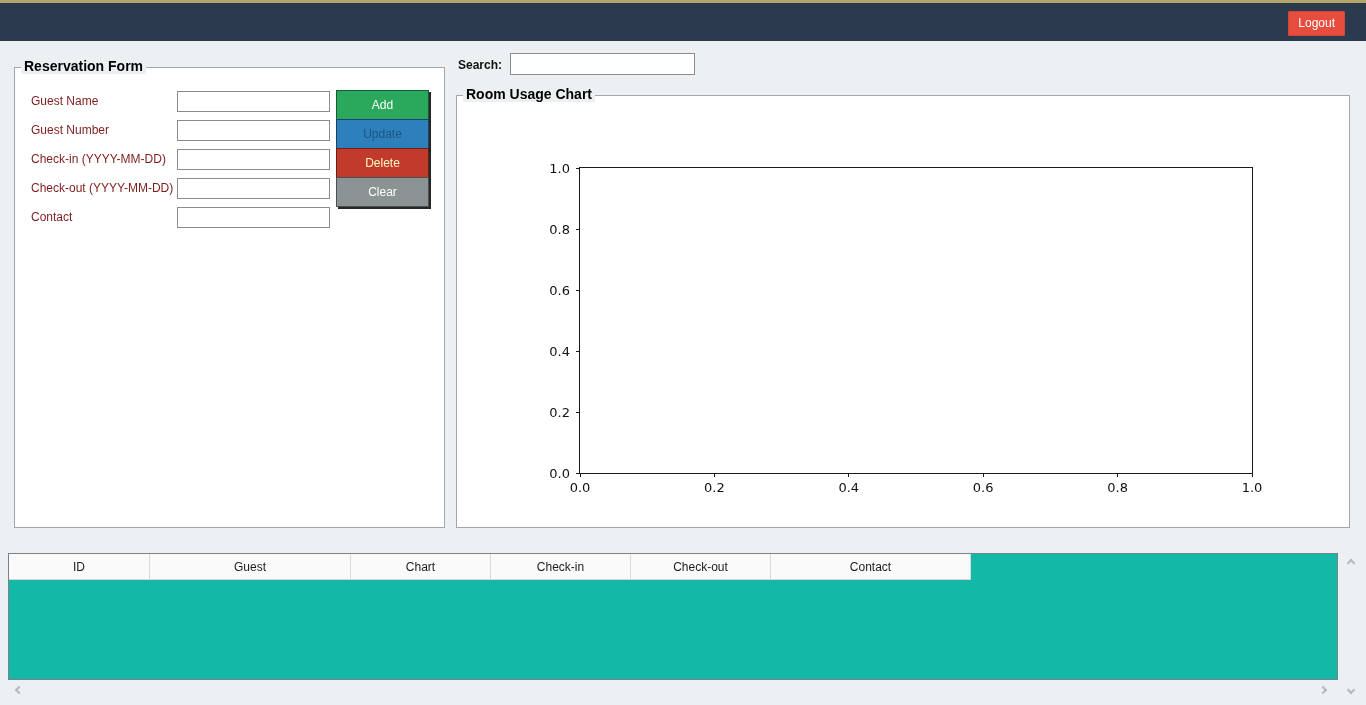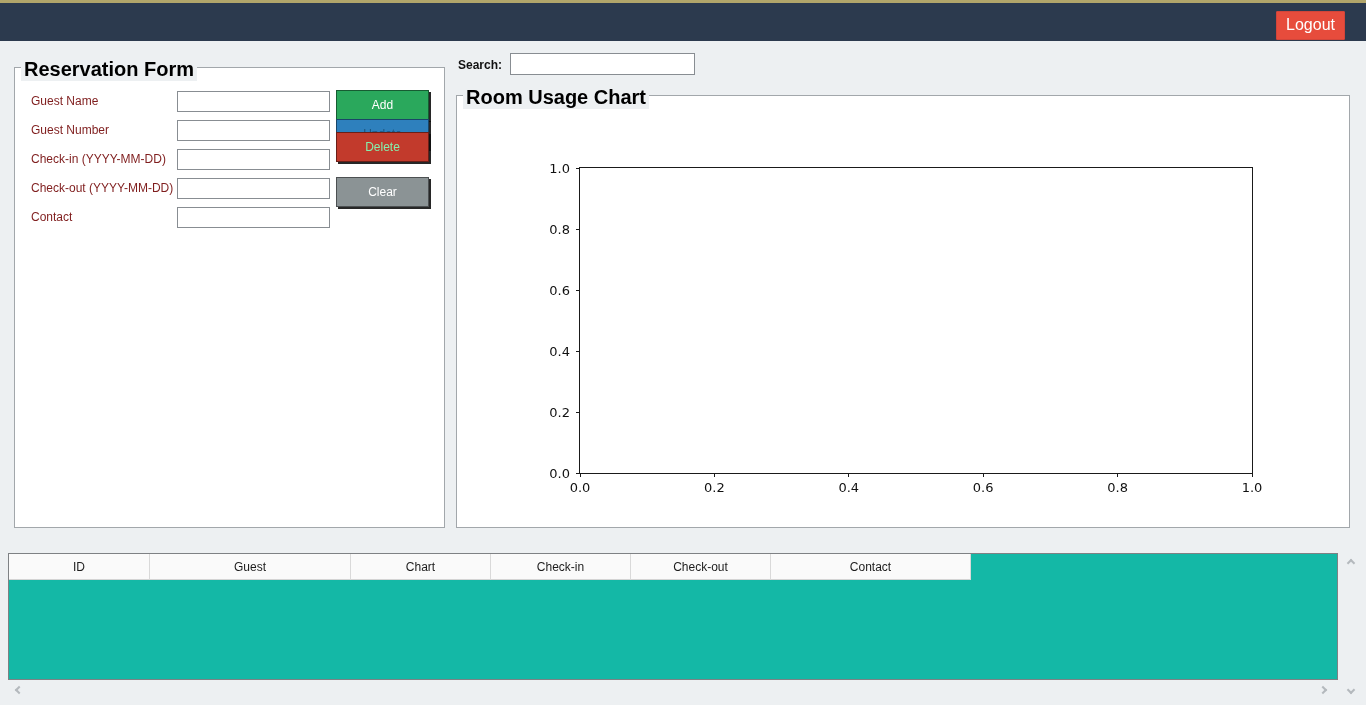--- a/index.html
+++ b/index.html
@@ -17,30 +17,30 @@
     position:absolute; left:0; top:3px; width:1366px; height:38px;
     background:#2c3a4e; display:flex; align-items:center;
   }
   .header-title {
     color:#ffffff; font-weight:bold; font-size:19px; margin-left:30px; letter-spacing:0.2px;
   }
   .logout-btn {
     position:absolute; right:21px; top:8px;
     background:#e74c3c; color:#ffffff; border:1px solid #d2453a;
     font-family:"Liberation Sans", sans-serif;
-    font-size:16px; padding:4px 9px 5px 9px; cursor:pointer; border-radius:1px;
+    font-size:12px; padding:4px 9px 5px 9px; cursor:pointer; border-radius:1px;
   }
 
   
   .labelframe {
     position:absolute; background:#ffffff; border:1px solid #a2a7ab;
   }
   .labelframe > .lf-title {
     position:absolute; top:-10px; left:6px; background:#edf0f2;
-    font-weight:bold; font-size:20px; padding:0 3px; color:#000000; white-space:nowrap;
+    font-weight:bold; font-size:14px; padding:0 3px; color:#000000; white-space:nowrap;
   }
   .form-frame  { left:14px;  top:67px; width:431px; height:461px; }
   .chart-frame { left:456px; top:95px; width:894px; height:433px; }
 
   
   .form-row { position:absolute; left:0; height:21px; }
   .form-label { position:absolute; left:16px; top:3px; font-size:12px; color:#7f1d1d; white-space:nowrap; }
   .form-entry {
     position:absolute; left:162px; top:0; width:153px; height:21px;
     border:1px solid #888d92; background:#ffffff; font-size:12px; padding:0 3px;
@@ -140,21 +140,21 @@
     <span class="form-label">Check-out (YYYY-MM-DD)</span>
     <input class="form-entry" value="" style="">
   </div>
   <div class="form-row" style="top:139px">
     <span class="form-label">Contact</span>
     <input class="form-entry" value="" style="">
   </div>
 
   <button class="action-btn" style="top: 22px; background: rgb(42, 168, 92); color: rgb(255, 255, 255);">Add</button>
   <button class="action-btn" style="top: 51px; background: rgb(46, 128, 189); color: rgb(28, 85, 128);">Update</button>
-  <button class="action-btn" style="top: 64px; background: rgb(194, 58, 44); color: #86efac;">Delete</button>
+  <button class="action-btn" style="top: 80px; background: rgb(194, 58, 44); color: #fef9c3;">Delete</button>
   <button class="action-btn" style="top: 109px; background: rgb(139, 147, 149); color: rgb(255, 255, 255);">Clear</button>
 </div>
 
 <span class="search-label">Search:</span>
 <input class="search-entry" value="" style="">
 
 <div class="labelframe chart-frame">
   <div class="lf-title">Room Usage Chart</div>
   <div class="plot-area" id="plot-area">
       <div class="ytick-label" style="top: 100%;">0.0</div>

